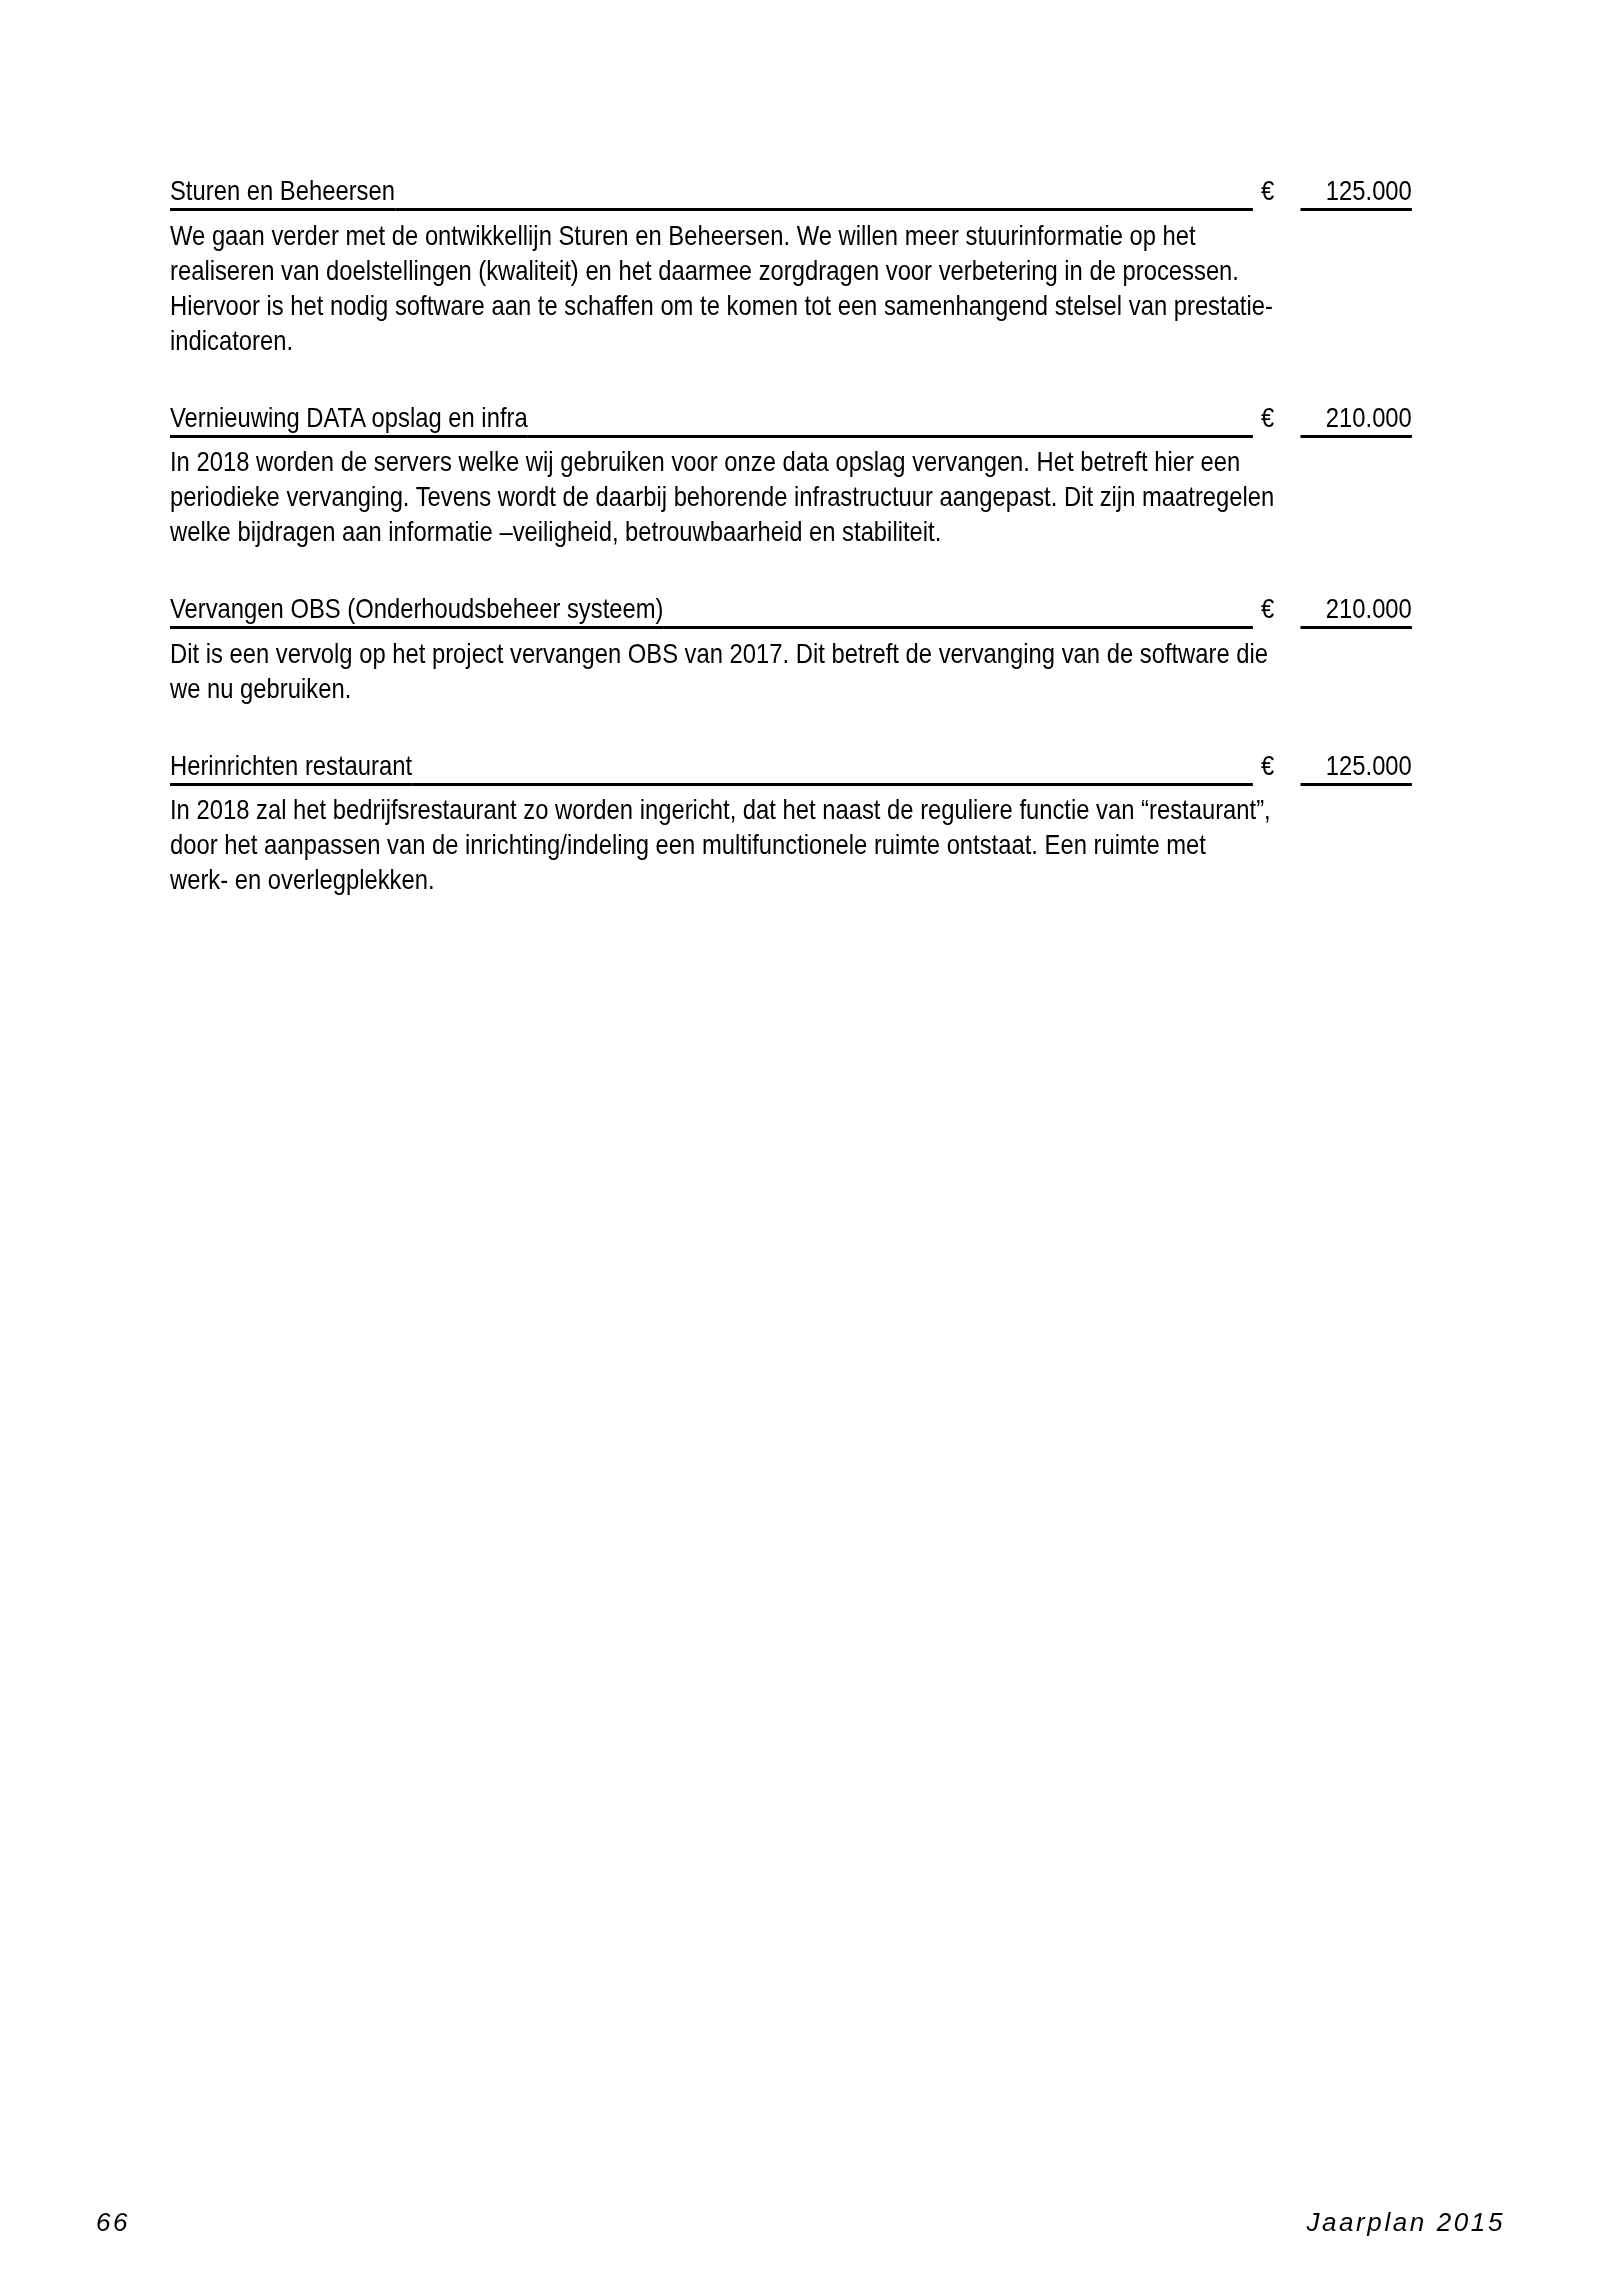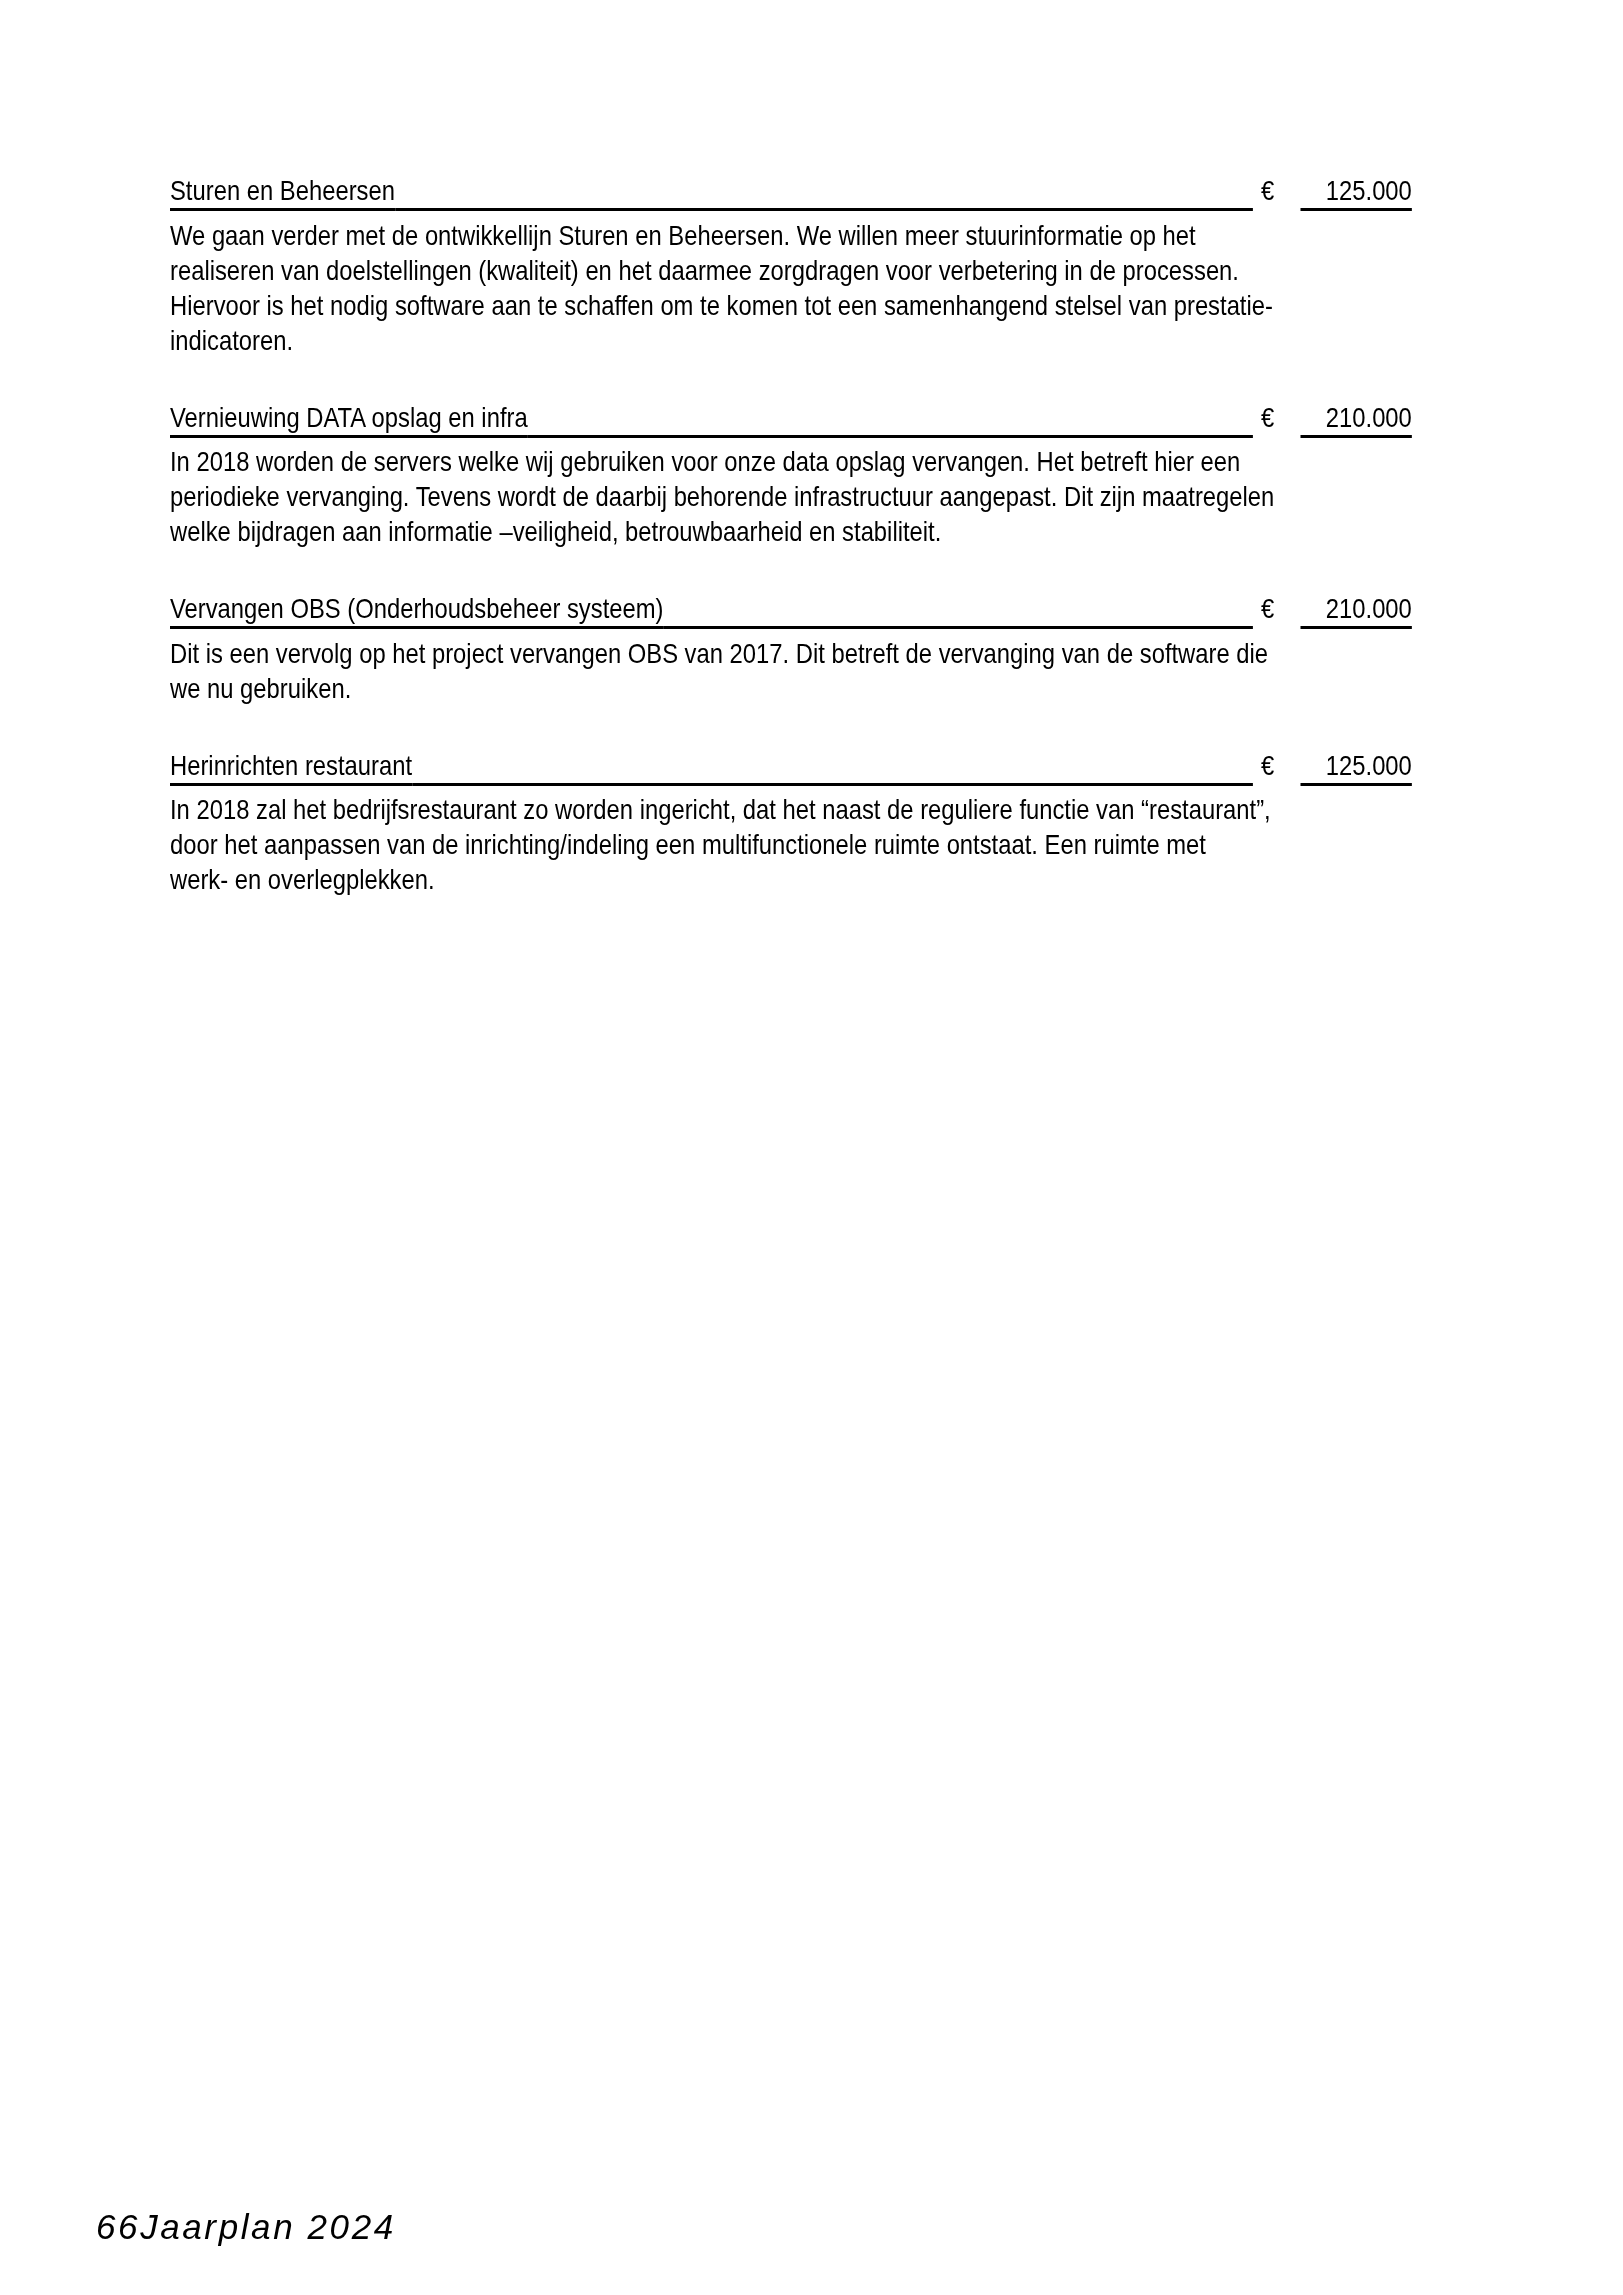--- a/index.html
+++ b/index.html
@@ -56,22 +56,23 @@
     line-height: 35px;
     margin: 6.5px 0 0 0;
     width: 1548px;
   }
   .footer {
     position: absolute;
     left: 96px;
     right: 118px;
     top: 2207px;
     display: flex;
+    justify-content: space-between;
     align-items: baseline;
-    font-size: 35px;
+    font-size: 26px;
     font-style: italic;
     letter-spacing: 2.6px;
   }
 </style>
 </head>
 <body>
 
 <div class="content">
 
   <div class="section">
@@ -119,15 +120,15 @@
     </div>
     <p class="body-text">In 2018 zal het bedrijfsrestaurant zo worden ingericht, dat het naast de reguliere functie van “restaurant”,
 door het aanpassen van de inrichting/indeling een multifunctionele ruimte ontstaat. Een ruimte met
 werk- en overlegplekken.</p>
   </div>
 
 </div>
 
 <div class="footer">
   <span>66</span>
-  <span>Jaarplan 2024</span>
+  <span>Jaarplan 2015</span>
 </div>
 
 
 </body></html>

